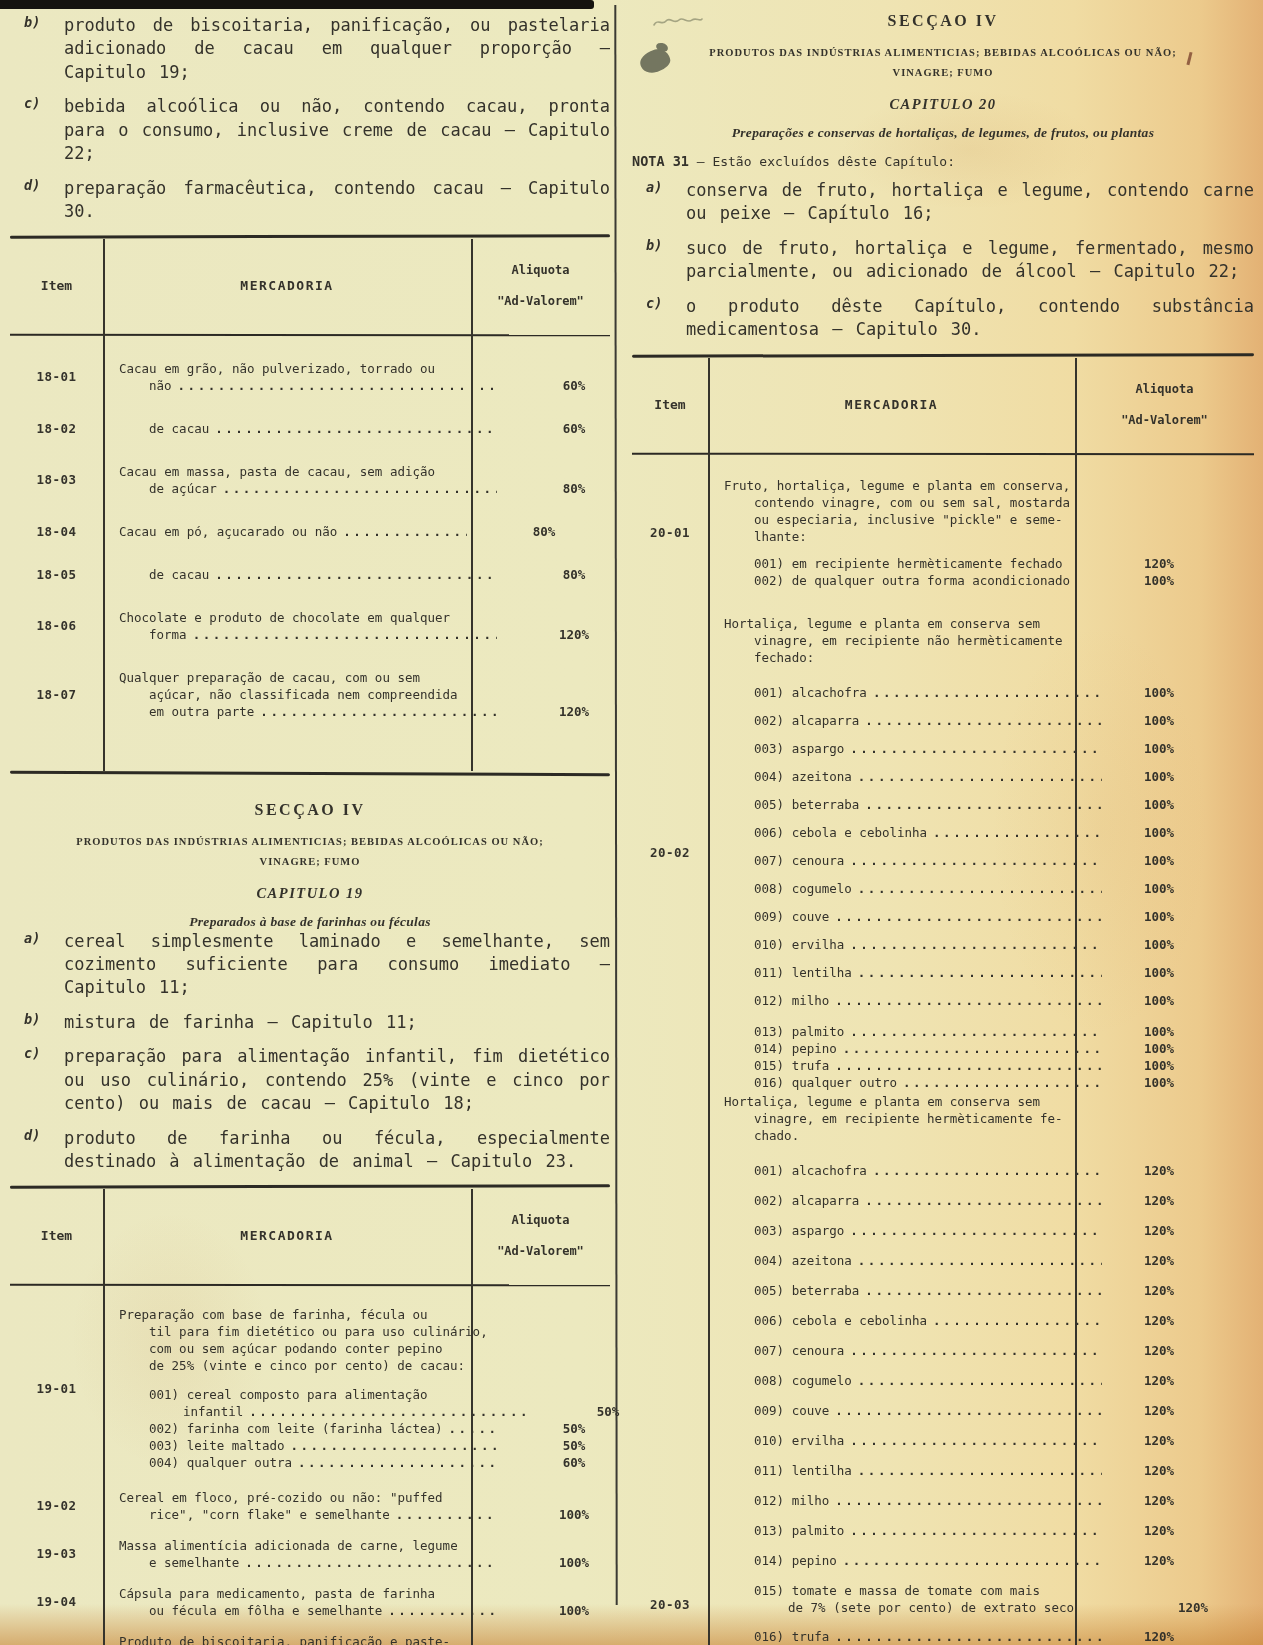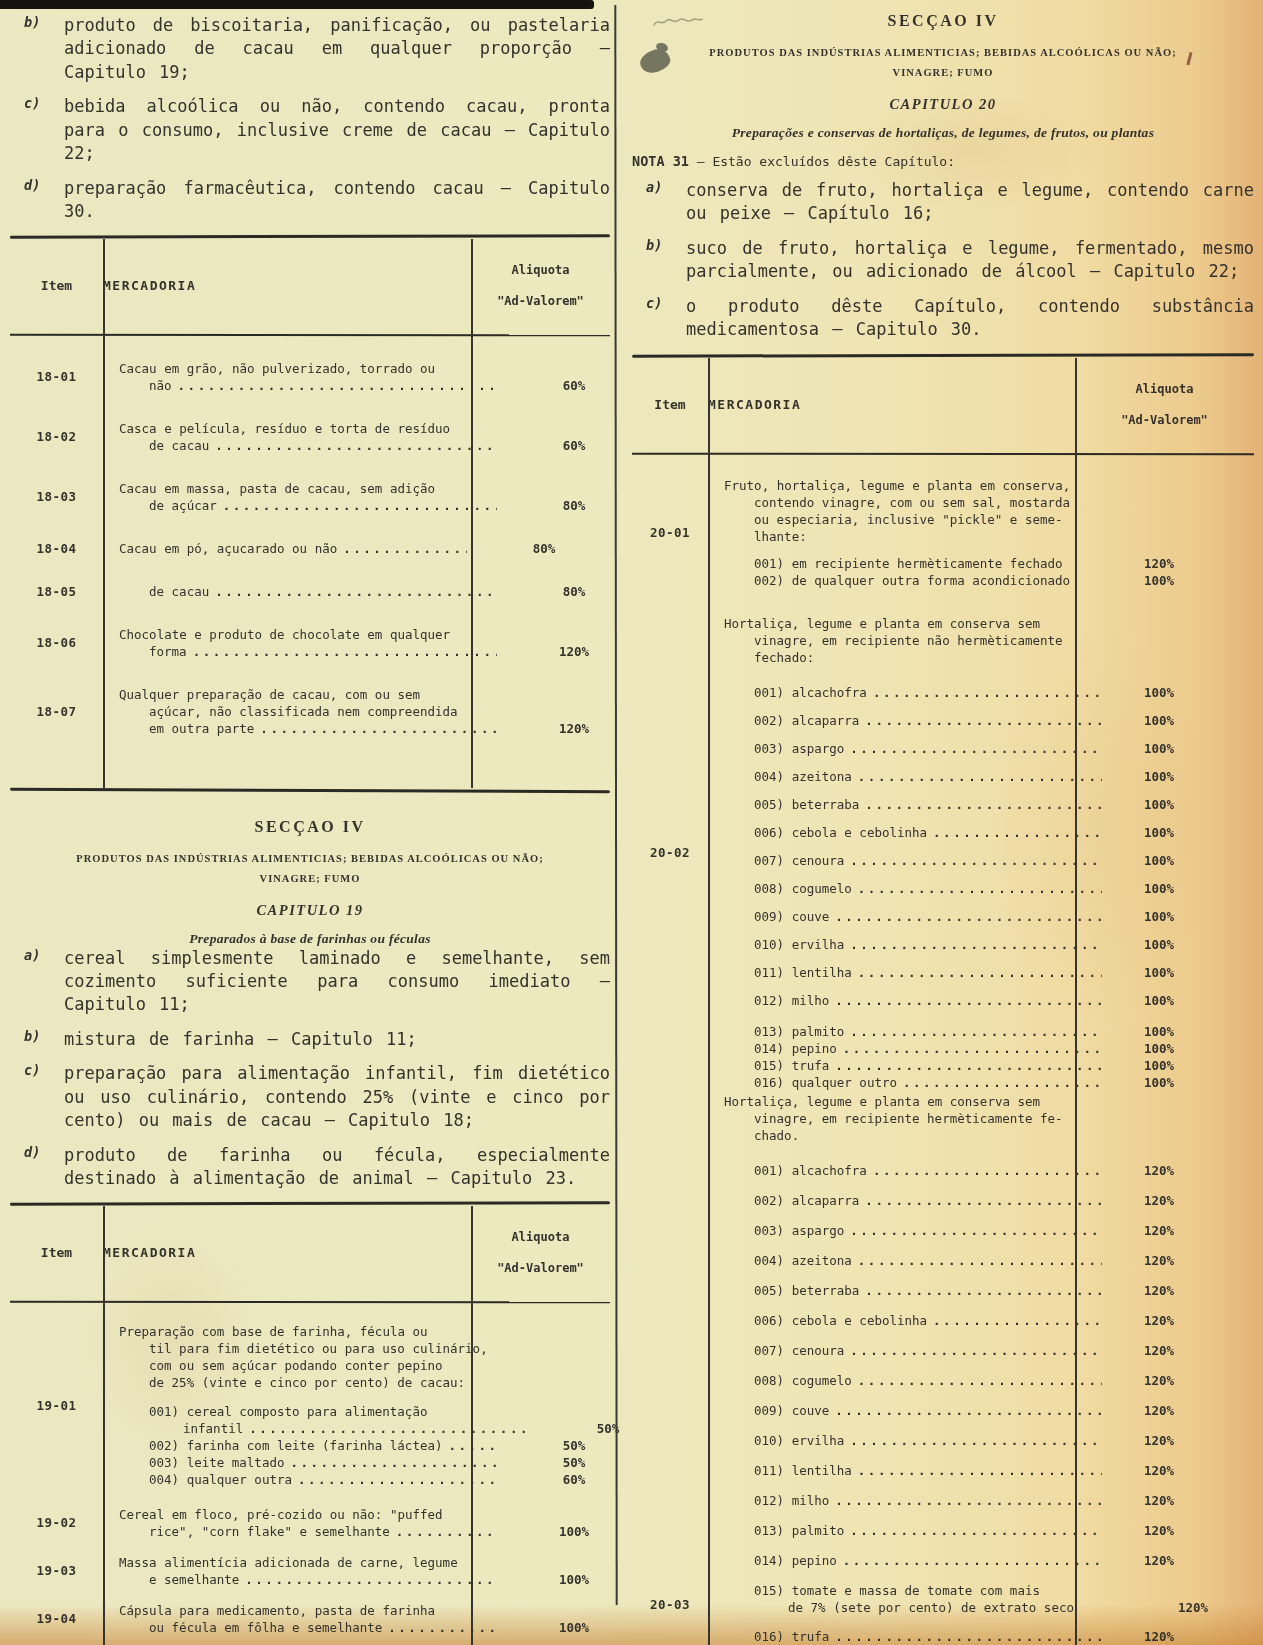--- a/index.html
+++ b/index.html
@@ -39,21 +39,21 @@
   .nota-label{font-weight:700;font-size:13.5px;}
 
   
   .tariff-table{position:relative;--itemw:93px;--mercw:350px;--ratew:150px;}
   .tariff-table.t20{--itemw:76px;--ratew:110px;}
   .tt-topline{height:3px;background:#2c2a24;transform:rotate(-.12deg);border-radius:2px;}
   .tt-headline{height:2px;background:#2c2a24;transform:rotate(.06deg);}
   .tt-botline{height:3px;background:#2c2a24;transform:rotate(.22deg);border-radius:2px;}
   .tt-head{display:flex;align-items:center;min-height:84px;padding:6px 0;}
   .h-item{flex:0 0 var(--itemw);text-align:center;font-weight:700;font-size:13px;}
-  .h-merc{flex:0 0 368px;text-align:left;font-weight:700;font-size:13px;letter-spacing:1.5px;}
+  .h-merc{flex:0 0 368px;text-align:center;font-weight:700;font-size:13px;letter-spacing:1.5px;}
   .tariff-table.t20 .h-merc{flex-basis:367px;}
   .h-rate{flex:1;text-align:center;font-weight:700;font-size:12px;}
   .h-rate2{margin-top:17px;}
   .vl{position:absolute;top:4px;bottom:4px;width:1.7px;background:#36342c;}
   .vl-a{left:93px;}
   .vl-b{left:461px;}
   .tariff-table.t20 .vl-a{left:76px;}
   .tariff-table.t20 .vl-b{left:443px;}
   .tt-body{padding:24px 0 26px;font-size:12.5px;line-height:17px;}
   .tariff-table.t19 .tt-body{padding:20px 0 22px;}
@@ -131,26 +131,20 @@
                   <span class="lt">não</span>
                   <span class="dots"></span>
                 </span>
                 <span class="rt">60%</span>
               </div>
             </div>
           </div>
           <div class="t-row">
             <div class="c-item">18-02</div>
             <div class="c-body">
-              <div class="t-line">
-                <span class="mp">
-                  <span class="lt">Casca e película, resíduo e torta de resíduo</span>
-                </span>
-                <span class="rt"></span>
-              </div>
               <div class="t-line cont">
                 <span class="mp">
                   <span class="lt">de cacau</span>
                   <span class="dots"></span>
                 </span>
                 <span class="rt">60%</span>
               </div>
             </div>
           </div>
           <div class="t-row">

